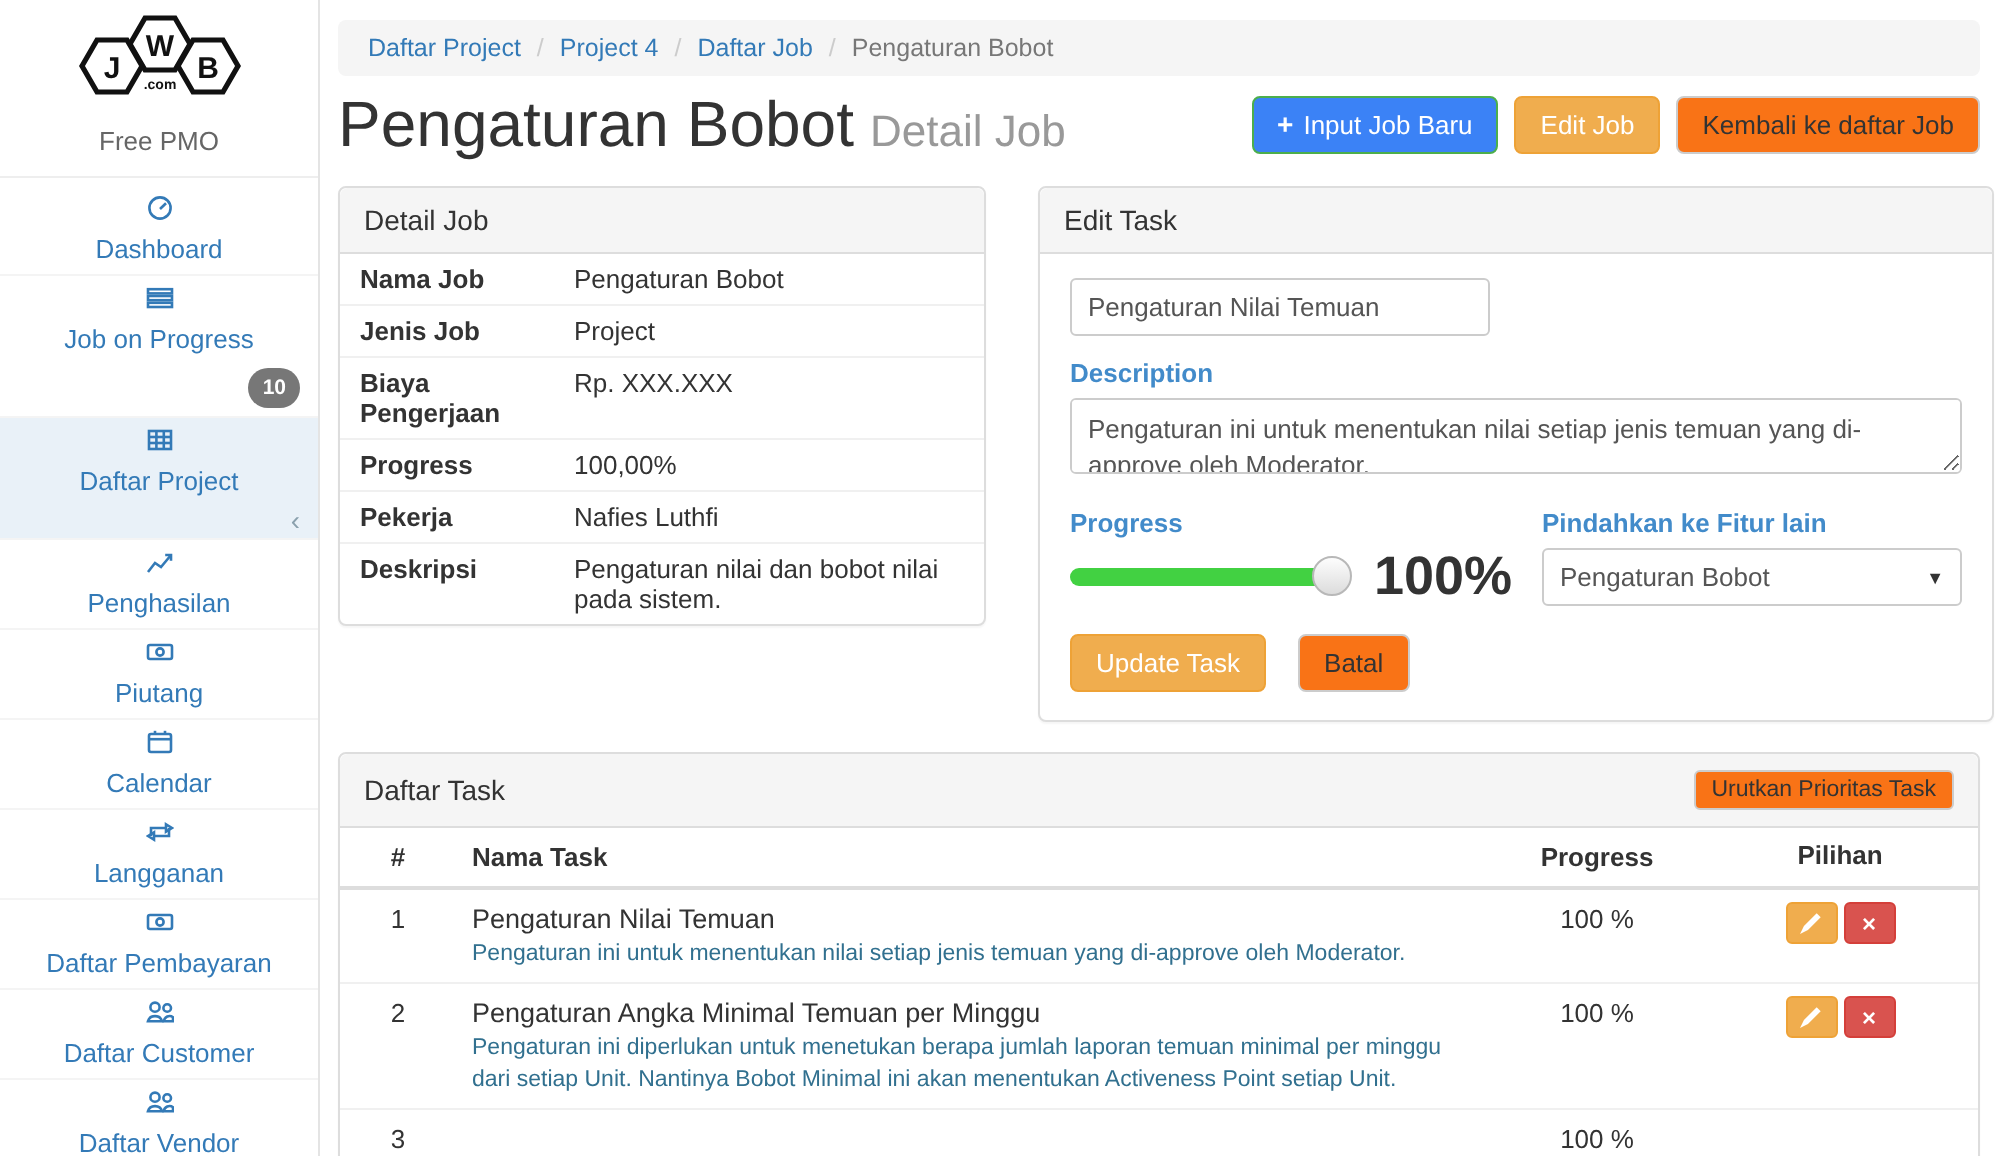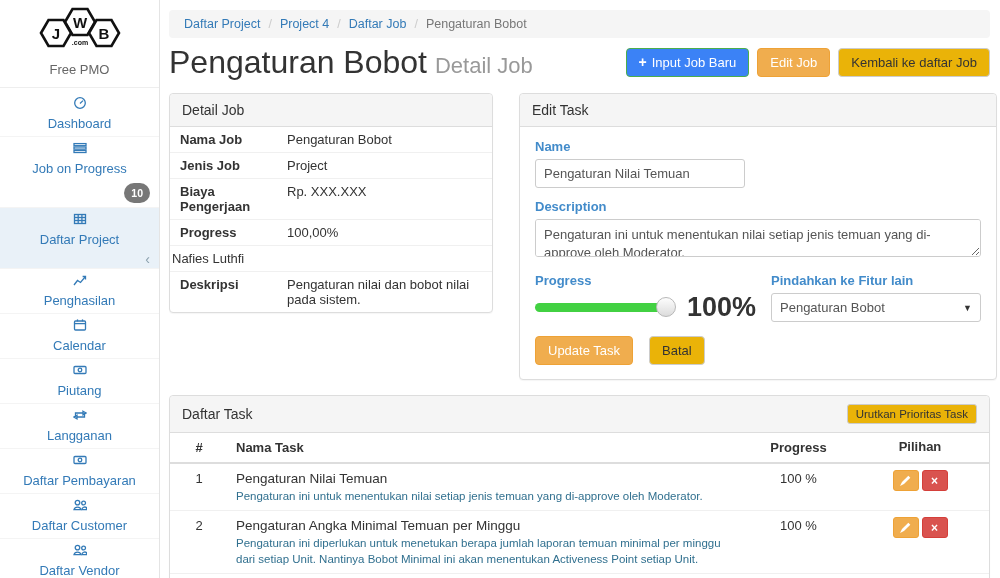--- a/index.html
+++ b/index.html
@@ -33,21 +33,21 @@
   .breadcrumb li { color:#337ab7; cursor:pointer; }
   .breadcrumb li + li::before { content:"/"; color:#ccc; padding:0 8px; cursor:default; }
   .breadcrumb li:last-child { color:#777; cursor:default; }
   .page-head { display:flex; align-items:center; justify-content:space-between; margin:6px 0 12px; }
   .page-title { font-size:32px; font-weight:500; color:#333; margin:0; }
   .page-title .sub { font-size:22px; color:#999; font-weight:400; margin-left:8px; }
   .head-btns { display:flex; gap:8px; align-items:center; }
   .btn {
     display:inline-flex; align-items:center; justify-content:center; gap:5px;
     font-size:13px; padding:6px 12px; border-radius:4px;
-    border:1px solid #ccc; background:#eab308; color:#333; cursor:pointer; white-space:nowrap;
+    border:1px solid #ccc; background:#f97316; color:#333; cursor:pointer; white-space:nowrap;
     font-family:inherit;
   }
   .btn-success { background:#3b82f6; border-color:#4cae4c; color:#fff; }
   .btn-warning { background:#f0ad4e; border-color:#eea236; color:#fff; }
   .btn-sm { font-size:11.5px; padding:3px 8px; border-radius:3px; }
   .plus::before { content:"+"; font-weight:bold; font-size:14px; line-height:10px; }
   
   .panel { border:1px solid #ddd; border-radius:4px; background:#fff; box-shadow:0 1px 1px rgba(0,0,0,.04); }
   .panel-heading {
     background:#f5f5f5; border-bottom:1px solid #ddd; color:#333;
@@ -209,29 +209,29 @@
       <span class="chev">‹</span>
     </li>
     <li>
       <svg class="nicon">
           <use href="#i-chart"></use>
         </svg>
       <span>Penghasilan</span>
     </li>
     <li>
       <svg class="nicon">
+          <use href="#i-money"></use>
+        </svg>
+      <span>Piutang</span>
+    </li>
+    <li>
+      <svg class="nicon">
           <use href="#i-calendar"></use>
         </svg>
       <span>Calendar</span>
-    </li>
-    <li>
-      <svg class="nicon">
-          <use href="#i-money"></use>
-        </svg>
-      <span>Piutang</span>
     </li>
     <li>
       <svg class="nicon">
           <use href="#i-retweet"></use>
         </svg>
       <span>Langganan</span>
     </li>
     <li>
       <svg class="nicon">
           <use href="#i-money"></use>
@@ -303,33 +303,33 @@
         </div>
         <div class="drow">
           <div class="dlabel">Biaya Pengerjaan</div>
           <div class="dvalue">Rp. XXX.XXX</div>
         </div>
         <div class="drow">
           <div class="dlabel">Progress</div>
           <div class="dvalue">100,00%</div>
         </div>
         <div class="drow">
+          <div class="dlabel">Pekerja</div>
           <div class="dvalue">Nafies Luthfi</div>
         </div>
         <div class="drow">
           <div class="dlabel">Deskripsi</div>
           <div class="dvalue">Pengaturan nilai dan bobot nilai pada sistem.</div>
         </div>
       </div>
     </section>
 
     <section class="panel panel-edit">
       <div class="panel-heading">Edit Task</div>
       <div class="panel-body">
-        <div class="flabel">Name</div>
         <input class="txt-input" type="text" value="Pengaturan Nilai Temuan" style="">
 
         <div class="flabel mt">Description</div>
         <textarea class="desc-area" style="">Pengaturan ini untuk menentukan nilai setiap jenis temuan yang di-approve oleh Moderator.</textarea>
 
         <div class="prog-row">
           <div class="prog-left">
             <div class="flabel">Progress</div>
             <div class="slider-line">
               <div class="slider-track">

